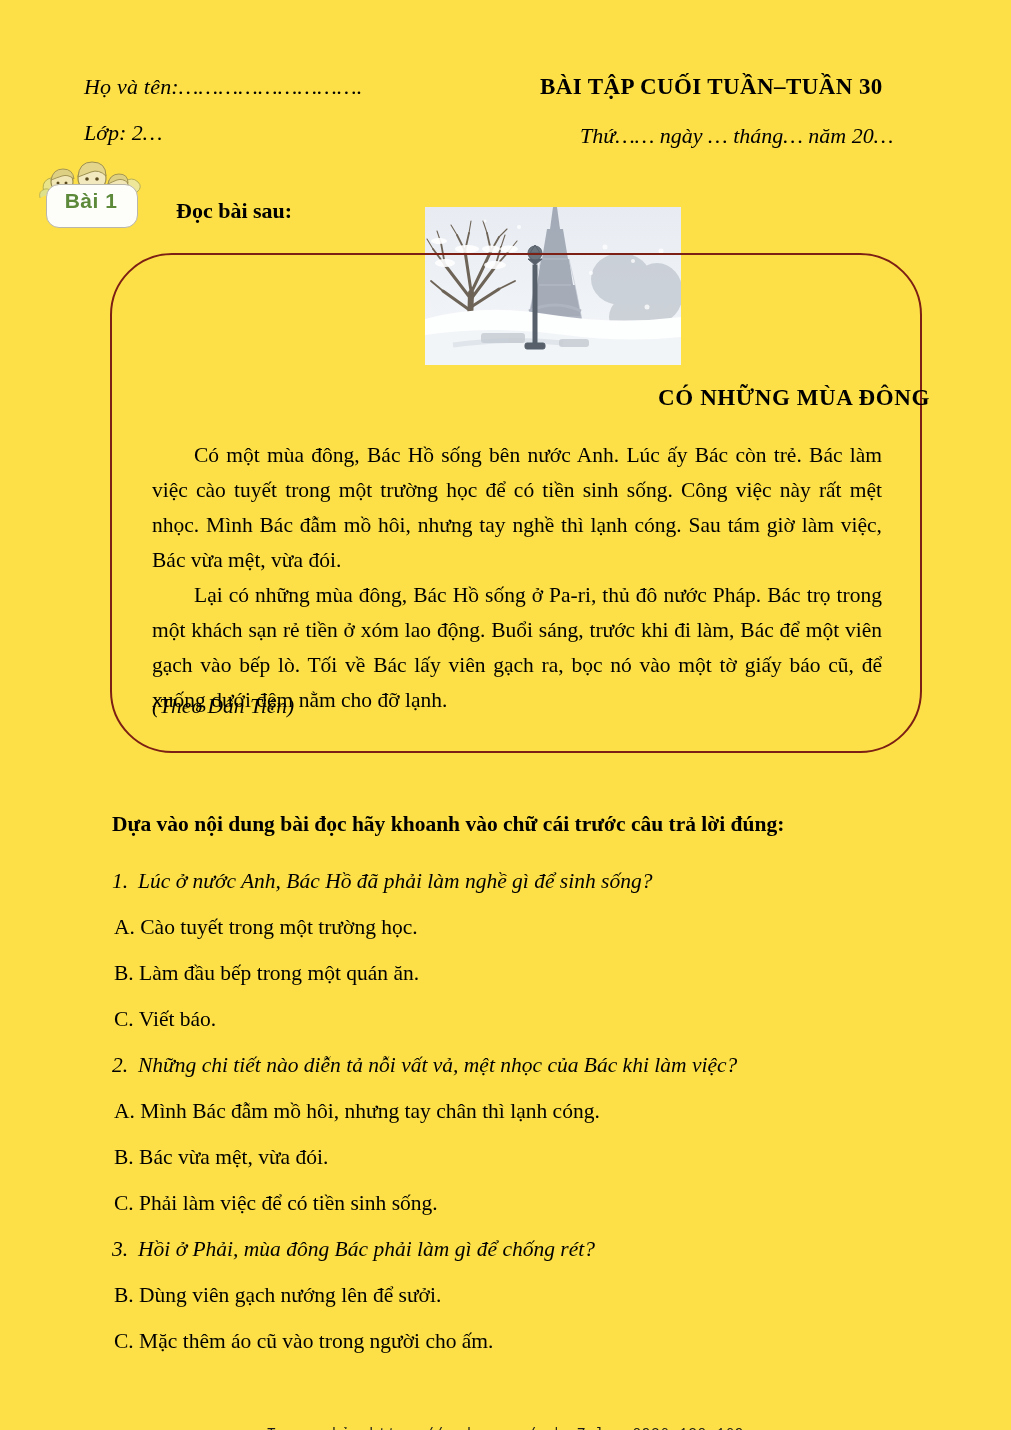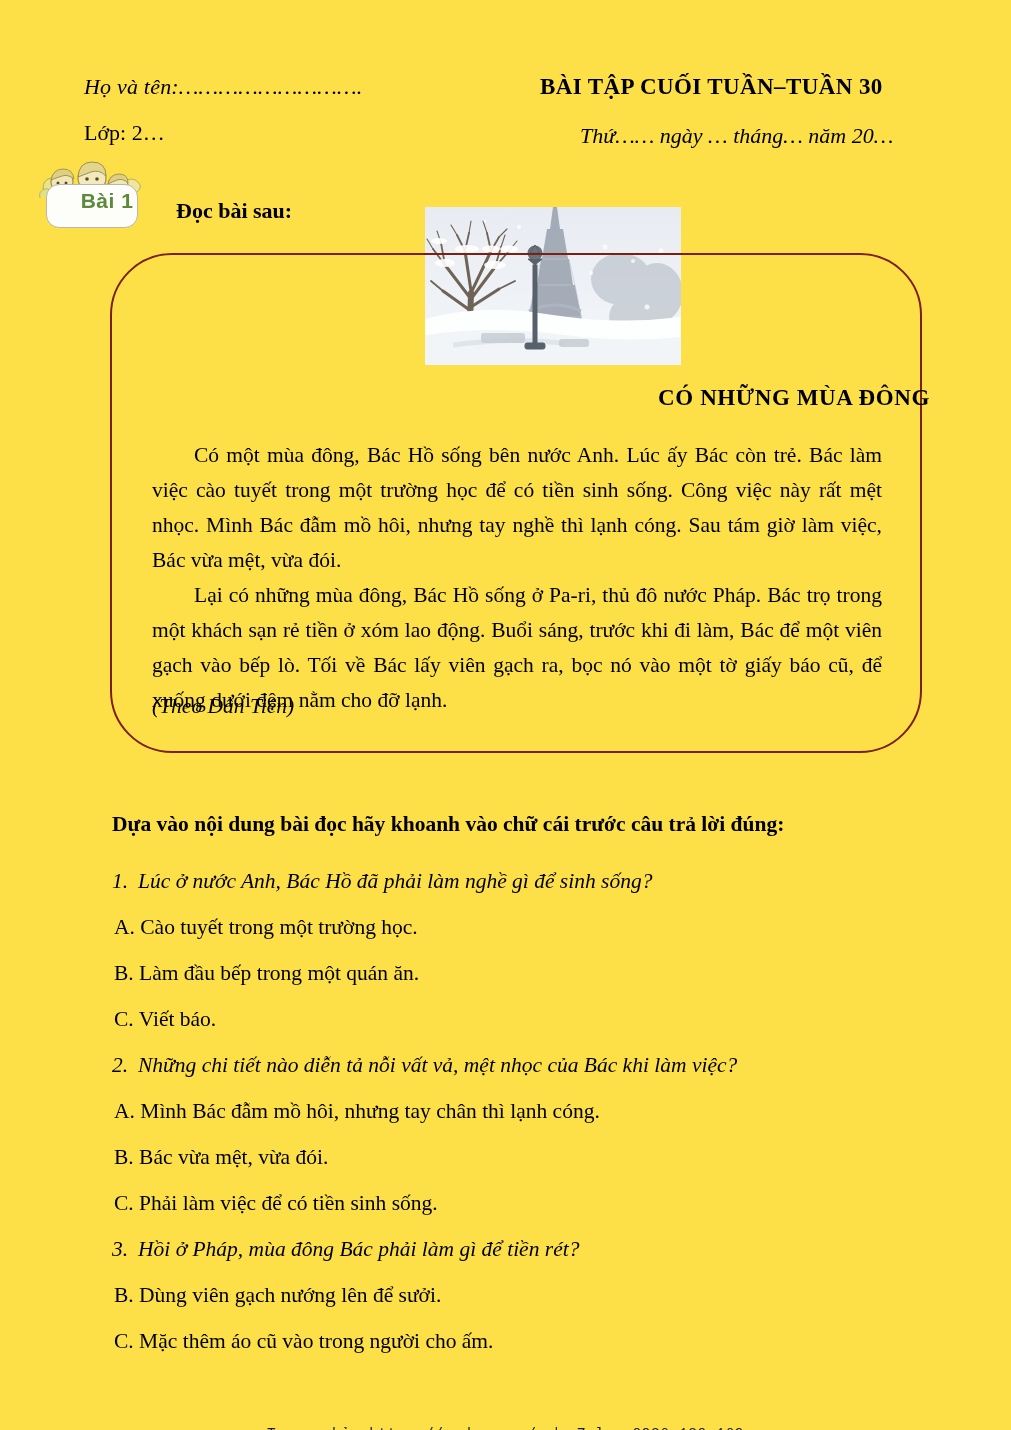--- a/index.html
+++ b/index.html
@@ -29,20 +29,21 @@
     top: 74px;
     font-style: italic;
     font-size: 22px;
     white-space: nowrap;
     letter-spacing: .2px;
   }
   .hdr-class {
     position: absolute;
     left: 84px;
     top: 120px;
+    font-style: italic;
     font-size: 22px;
     white-space: nowrap;
   }
   .hdr-title {
     position: absolute;
     left: 540px;
     top: 74px;
     font-weight: bold;
     font-size: 23px;
     letter-spacing: .4px;
@@ -72,21 +73,21 @@
     top: 26px;
     width: 92px;
     height: 44px;
     background: #fdfdfa;
     border: 1.6px solid #b9b6ab;
     border-radius: 13px;
     box-sizing: border-box;
   }
   .badge-label {
     position: absolute;
-    left: 16px;
+    left: 0;
     top: 31px;
     width: 106px;
     text-align: center;
     font-family: "Liberation Sans", sans-serif;
     font-weight: bold;
     font-size: 21px;
     color: #5c8a3a;
     letter-spacing: .5px;
     text-shadow: 0 1px 0 rgba(255,255,255,.8);
   }
@@ -357,21 +358,21 @@
       <div class="q-text">
         <span class="q-num">2.</span><span>Những chi tiết nào diễn tả nỗi vất vả, mệt nhọc của Bác khi làm việc?</span>
       </div>
       <div class="q-opt">A. Mình Bác đẫm mồ hôi, nhưng tay chân thì lạnh cóng.</div>
       <div class="q-opt">B. Bác vừa mệt, vừa đói.</div>
       <div class="q-opt">C. Phải làm việc để có tiền sinh sống.</div>
     </div>
 
     <div class="q-item">
       <div class="q-text">
-        <span class="q-num">3.</span><span>Hồi ở Pháp, mùa đông Bác phải làm gì để tiền rét?</span>
+        <span class="q-num">3.</span><span>Hồi ở Phải, mùa đông Bác phải làm gì để chống rét?</span>
       </div>
       <div class="q-opt">B. Dùng viên gạch nướng lên để sưởi.</div>
       <div class="q-opt">C. Mặc thêm áo cũ vào trong người cho ấm.</div>
     </div>
 
   </div>
 
   <div class="footer">
     <span>Trang chủ:</span>
     <span class="link">https://vndoc.com/</span>

